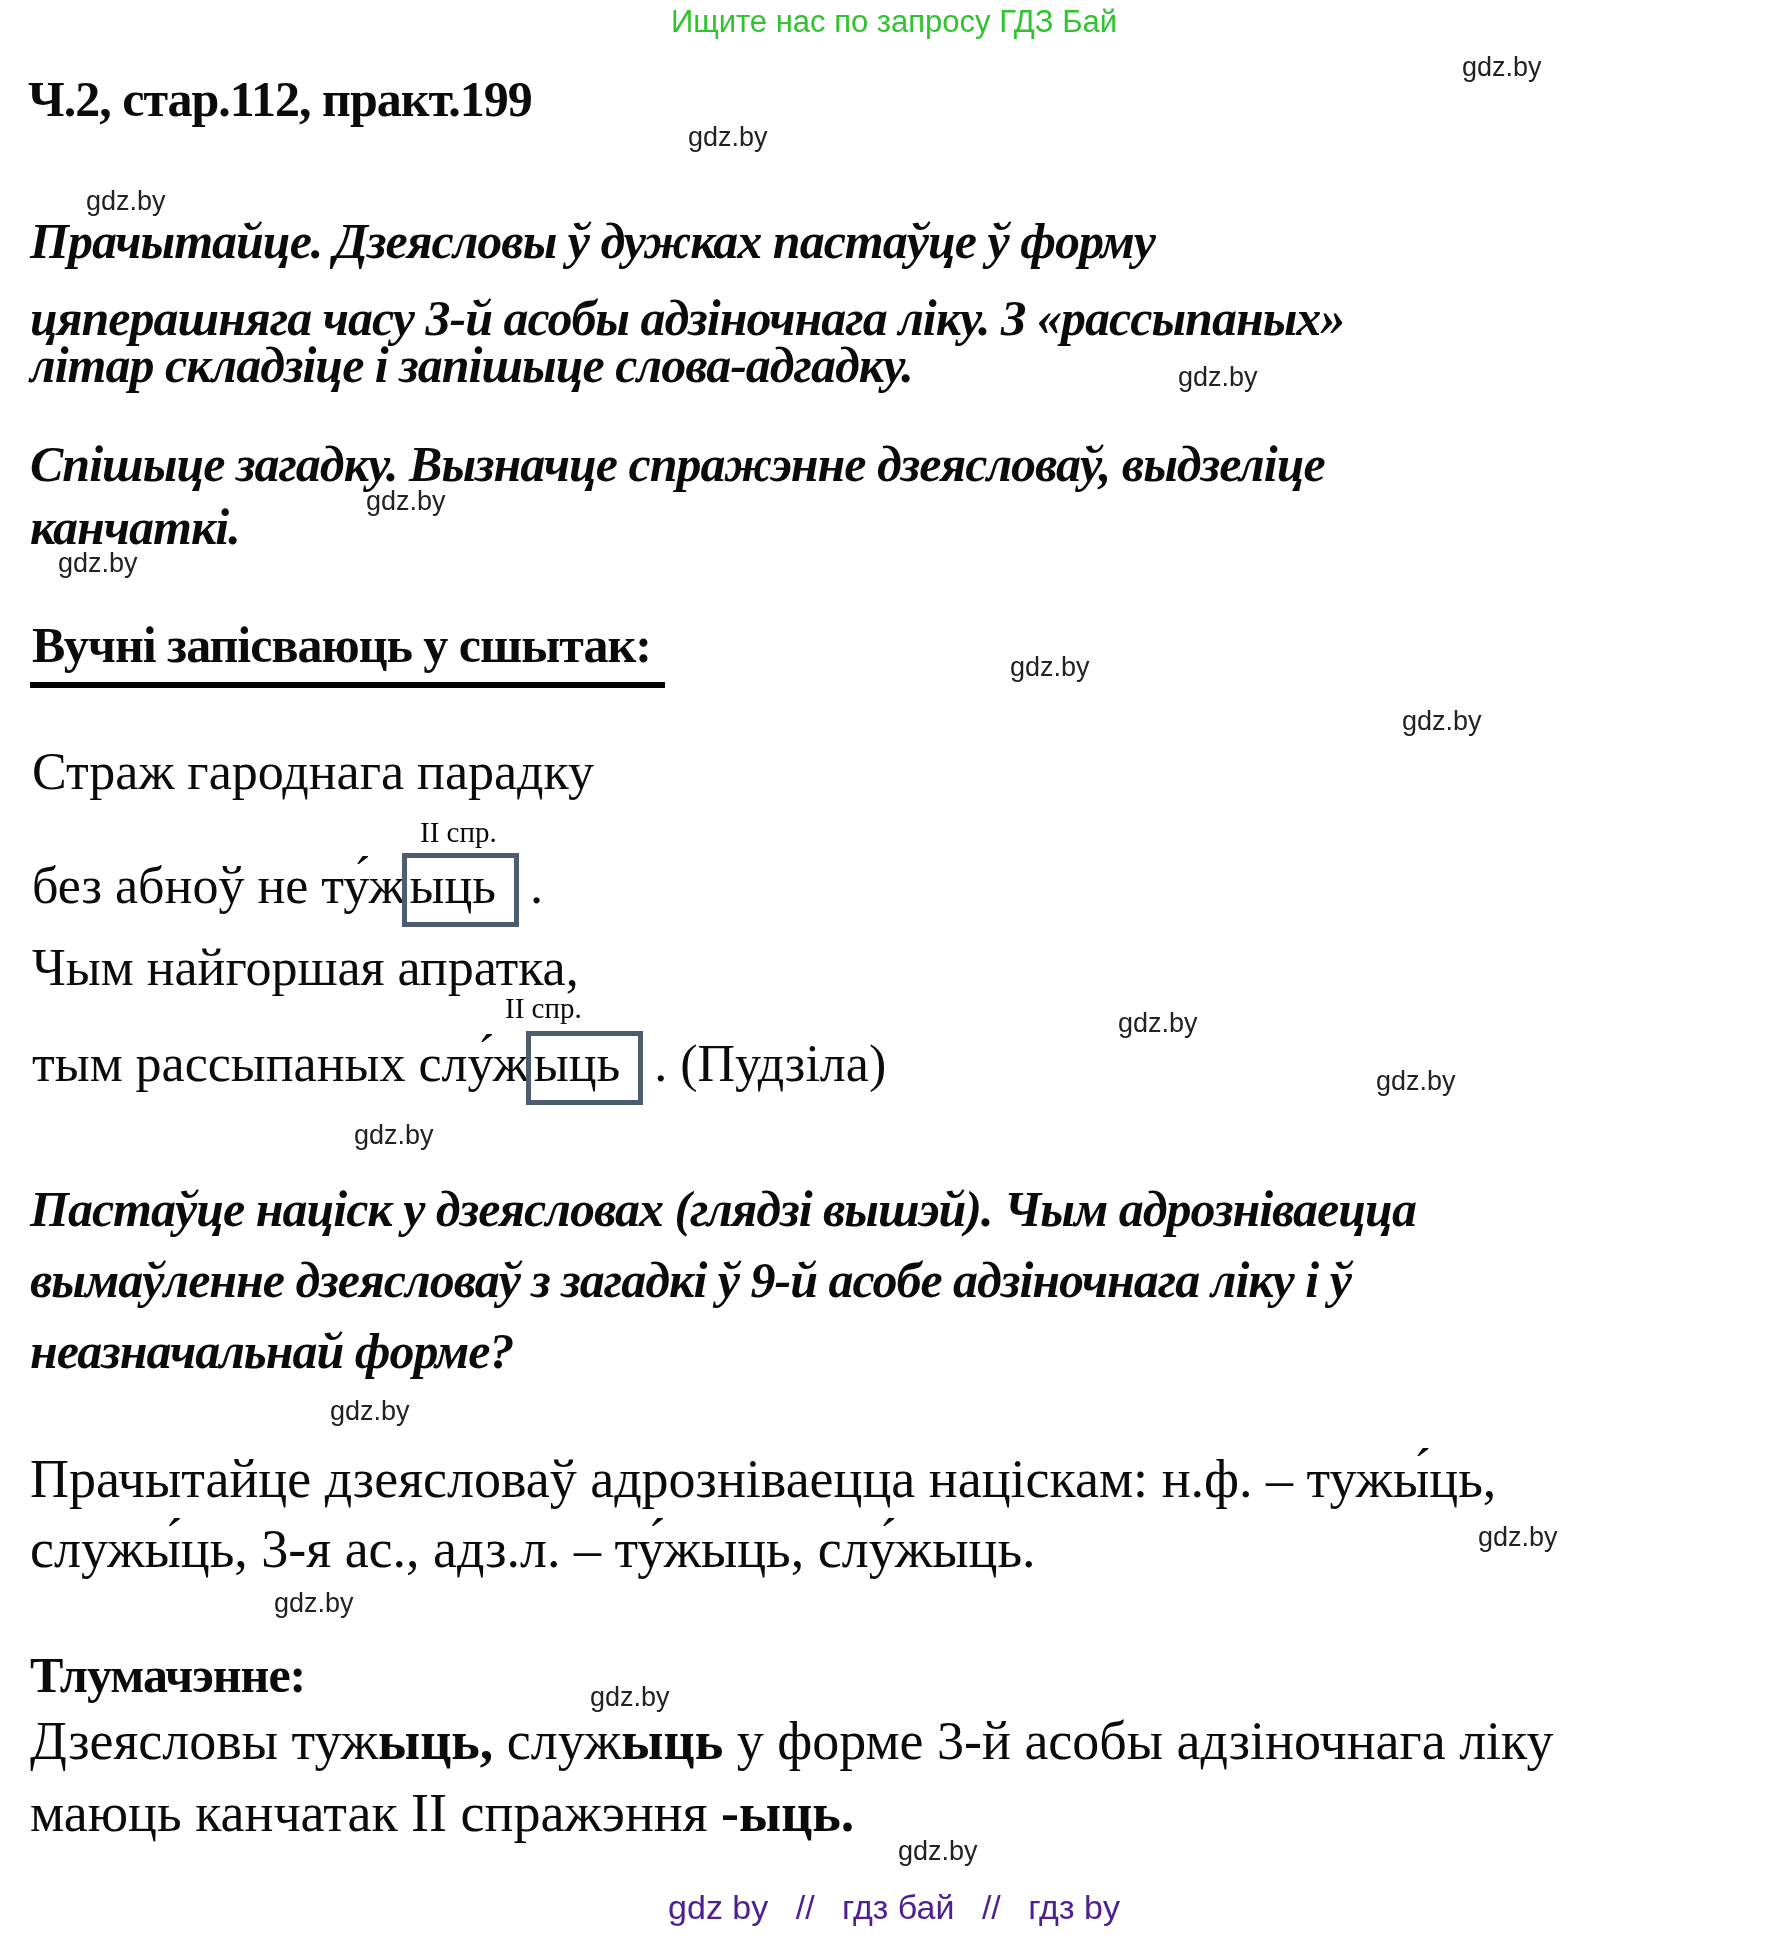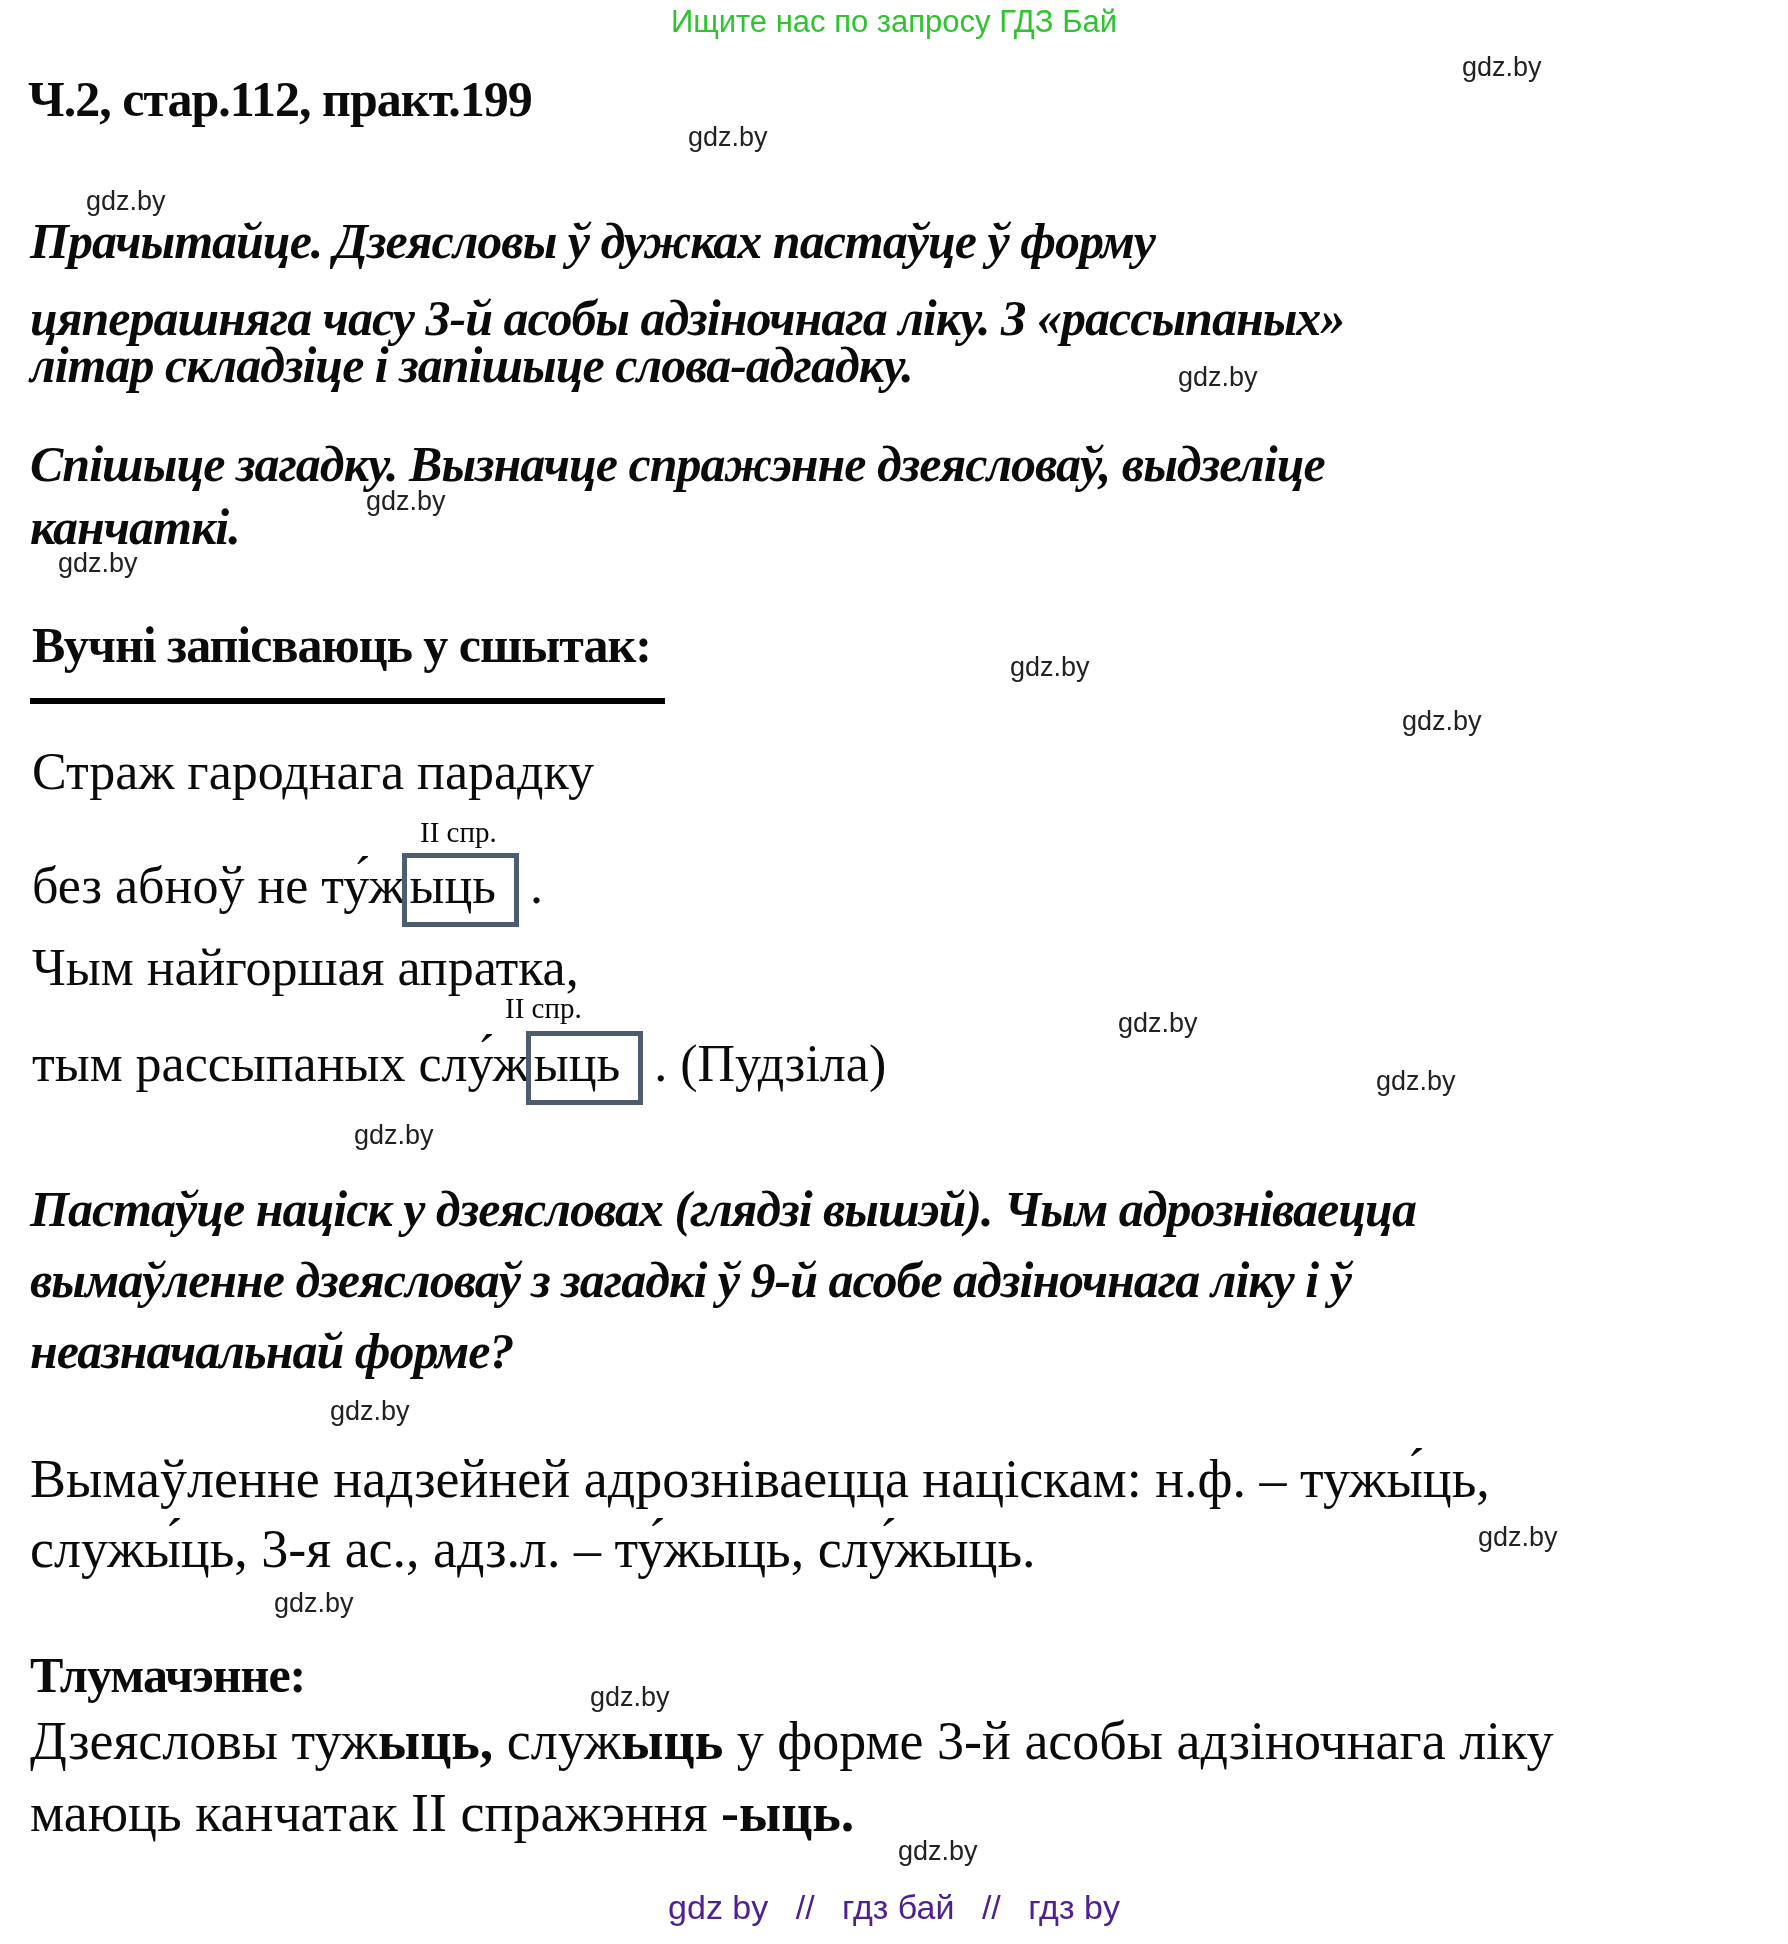--- a/index.html
+++ b/index.html
@@ -38,21 +38,21 @@
   .plainline{
     position:absolute;left:32px;
     font-size:52px;
     white-space:nowrap;
   }
   .smallline{font-size:54px;}
   .nb-heading{
     position:absolute;left:30px;top:616px;
     font-size:50px;font-weight:bold;
     border-bottom:6px solid #000;
-    padding:0 14px 24px 2px;
+    padding:0 14px 8px 2px;
     letter-spacing:-1px;
     text-align:center;
   }
   .conj{
     position:absolute;
     font-size:29px;
     white-space:nowrap;
   }
   .ending-box{
     display:inline-block;
@@ -125,21 +125,21 @@
   <div class="plainline" style="top:1034px;"><span>тым рассыпаных слу́ж</span><span class="ending-box">ыць</span><span> . (Пудзіла)</span></div>
 </div>
 
 <div>
   <div class="taskline" style="top:1180px;">Пастаўце націск у дзеясловах (глядзі вышэй). Чым адрозніваецца</div>
   <div class="taskline" style="top:1251px;">вымаўленне дзеясловаў з загадкі ў 9-й асобе адзіночнага ліку і ў</div>
   <div class="taskline" style="top:1322px;">неазначальнай форме?</div>
 </div>
 
 <div>
-  <div class="plainline smallline" style="top:1448px;left:30px;">Вымаўленне надзейней адрозніваецца націскам: н.ф. – тужы́ць,</div>
+  <div class="plainline smallline" style="top:1448px;left:30px;">Прачытайце дзеясловаў адрозніваецца націскам: н.ф. – тужы́ць,</div>
   <div class="plainline smallline" style="top:1518px;left:30px;">служы́ць, 3-я ас., адз.л. – ту́жыць, слу́жыць.</div>
 </div>
 
 <div class="expl-heading">Тлумачэнне:</div>
 <div>
   <div class="plainline smallline" style="top:1710px;left:30px;"><span>Дзеясловы туж</span><span class="b">ыць,</span><span> служ</span><span class="b">ыць</span><span> у форме 3-й асобы адзіночнага ліку</span></div>
   <div class="plainline smallline" style="top:1782px;left:30px;"><span>маюць канчатак II спражэння </span><span class="b">-ыць.</span></div>
 </div>
 
 <div class="footer">

